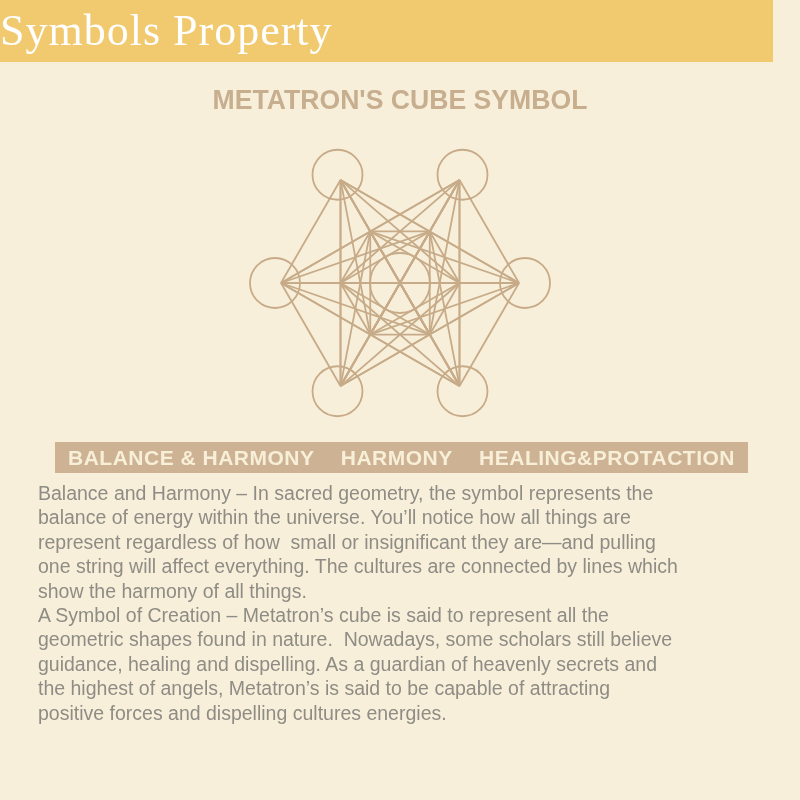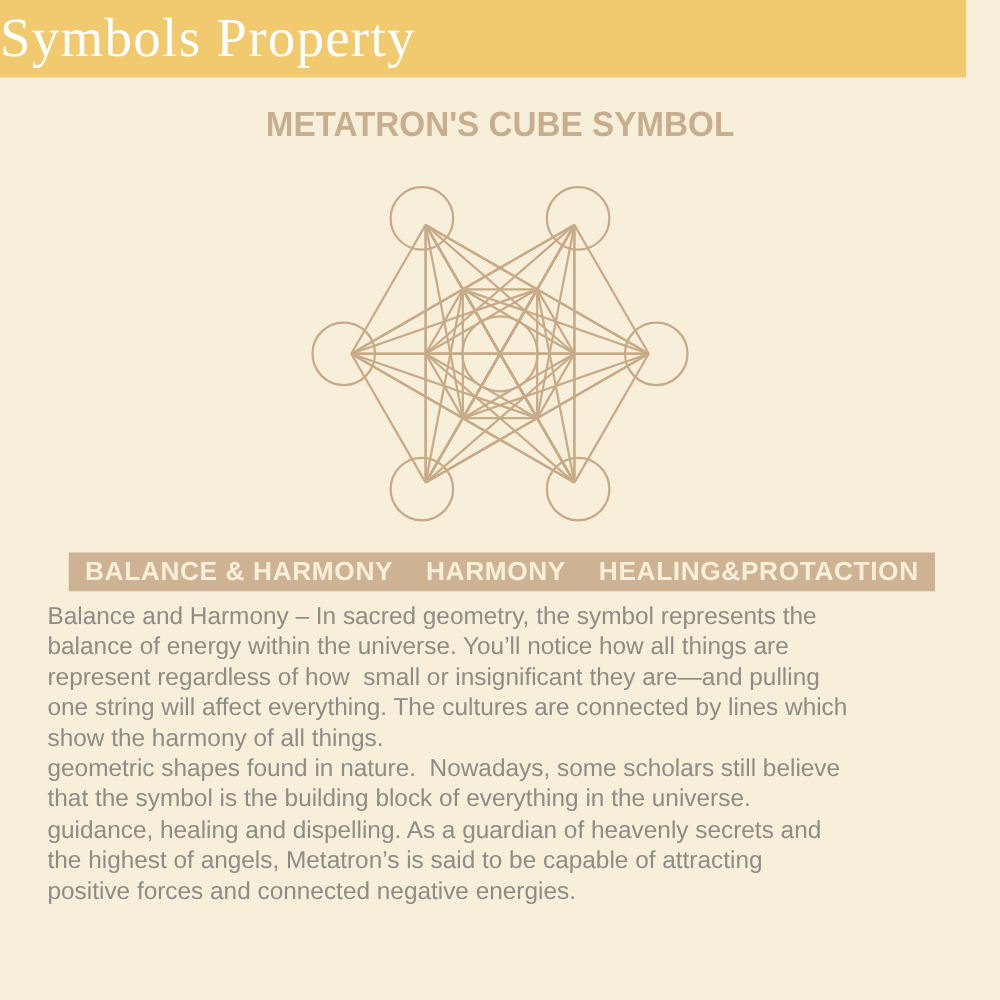--- a/index.html
+++ b/index.html
@@ -148,20 +148,20 @@
     <span class="band-item">HARMONY</span>
     <span class="band-item">HEALING&amp;PROTACTION</span>
   </div>
 
   <div class="body-text">
     <div class="body-line">Balance and Harmony – In sacred geometry, the symbol represents the</div>
     <div class="body-line">balance of energy within the universe. You’ll notice how all things are</div>
     <div class="body-line">represent regardless of how  small or insignificant they are—and pulling</div>
     <div class="body-line">one string will affect everything. The cultures are connected by lines which</div>
     <div class="body-line">show the harmony of all things.</div>
+    <div class="body-line">A Symbol of Creation – Metatron’s cube is said to represent all the</div>
     <div class="body-line">geometric shapes found in nature.  Nowadays, some scholars still believe</div>
-    <div class="body-line">that the symbol is the building block of everything in the universe.</div>
     <div class="body-line">guidance, healing and dispelling. As a guardian of heavenly secrets and</div>
     <div class="body-line">the highest of angels, Metatron’s is said to be capable of attracting</div>
-    <div class="body-line">positive forces and connected negative energies.</div>
+    <div class="body-line">positive forces and dispelling cultures energies.</div>
   </div>
 
 </div>
 
 </body></html>

